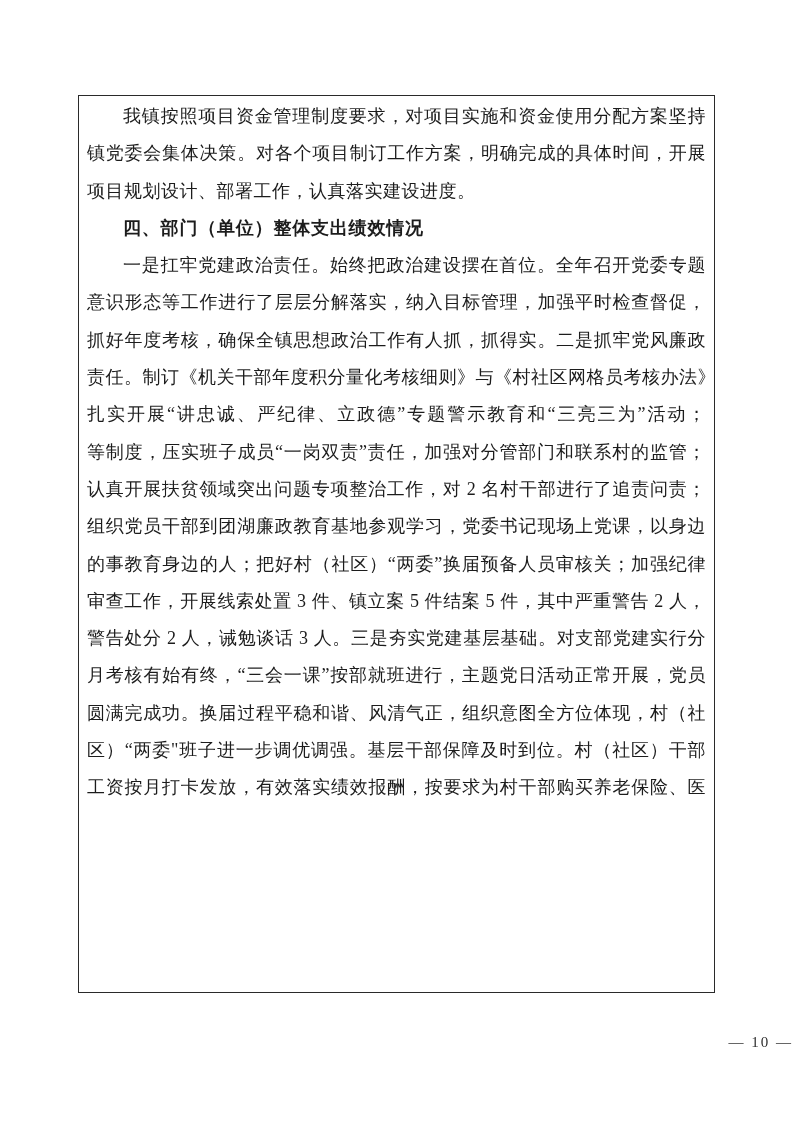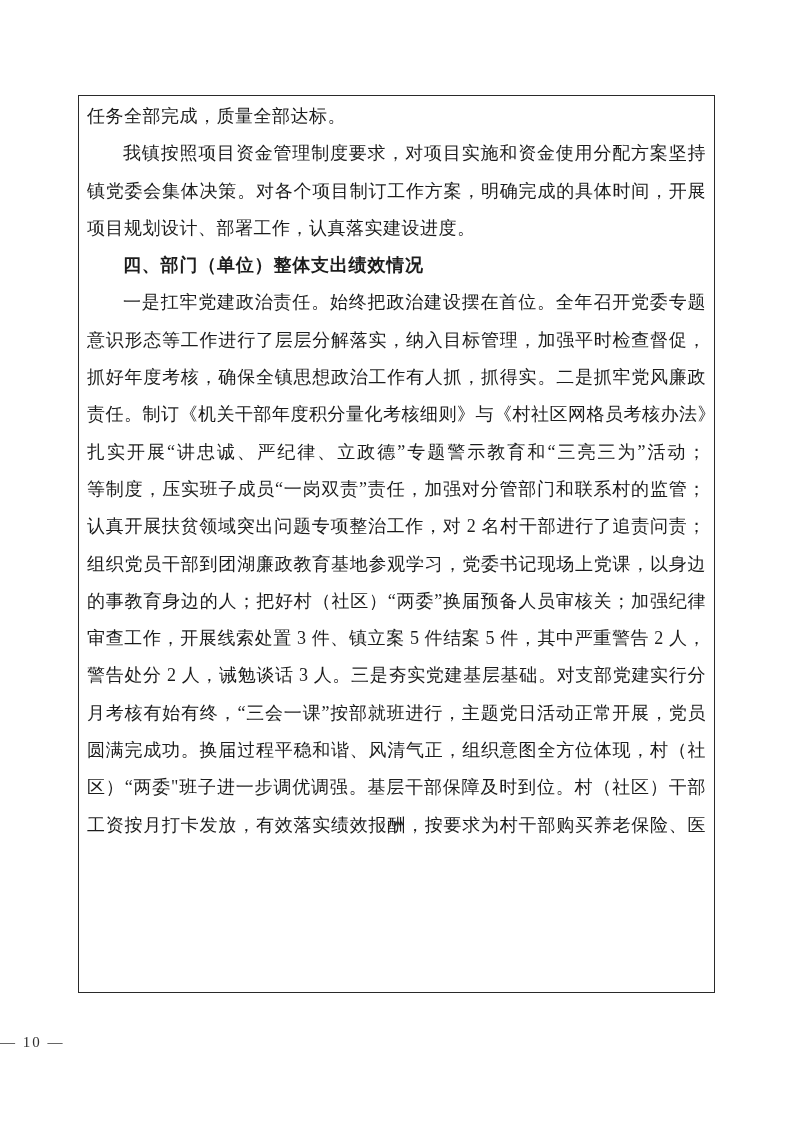--- a/index.html
+++ b/index.html
@@ -48,35 +48,32 @@
   }
   .line.bold {
     font-weight: 700;
     letter-spacing: 0.8px;
   }
   .page-number {
     position: absolute;
     left: 0;
     top: 1034px;
     width: 100%;
-    text-align: left;
+    text-align: right;
     font-size: 15px;
     color: #2f2f2f;
     letter-spacing: 2px;
   }
 </style>
 </head>
 <body>
 
 <div class="sheet">
   <div class="content-box">
 
-      <div class="line">
-        <span>任务全部完成，质量全部达标。</span>
-      </div>
 
 
       <div class="line indent fill">
         <span>我镇按照项目资金管理制度要求，对项目实施和资金使用分配方案坚持</span>
       </div>
 
       <div class="line fill">
         <span>镇党委会集体决策。对各个项目制订工作方案，明确完成的具体时间，开展</span>
       </div>
 

